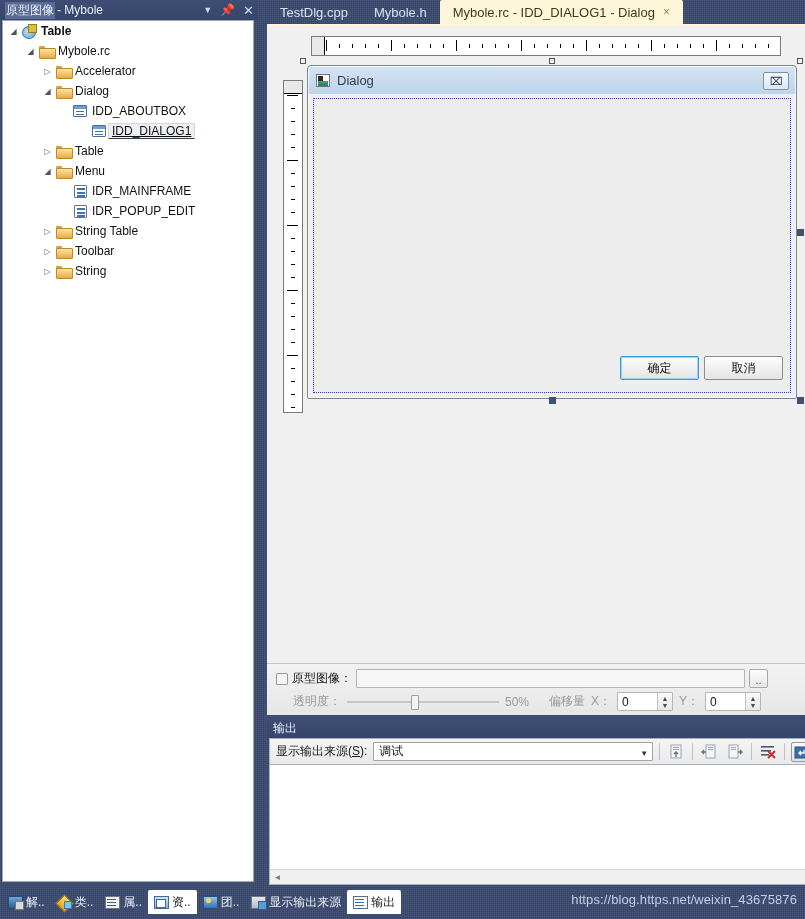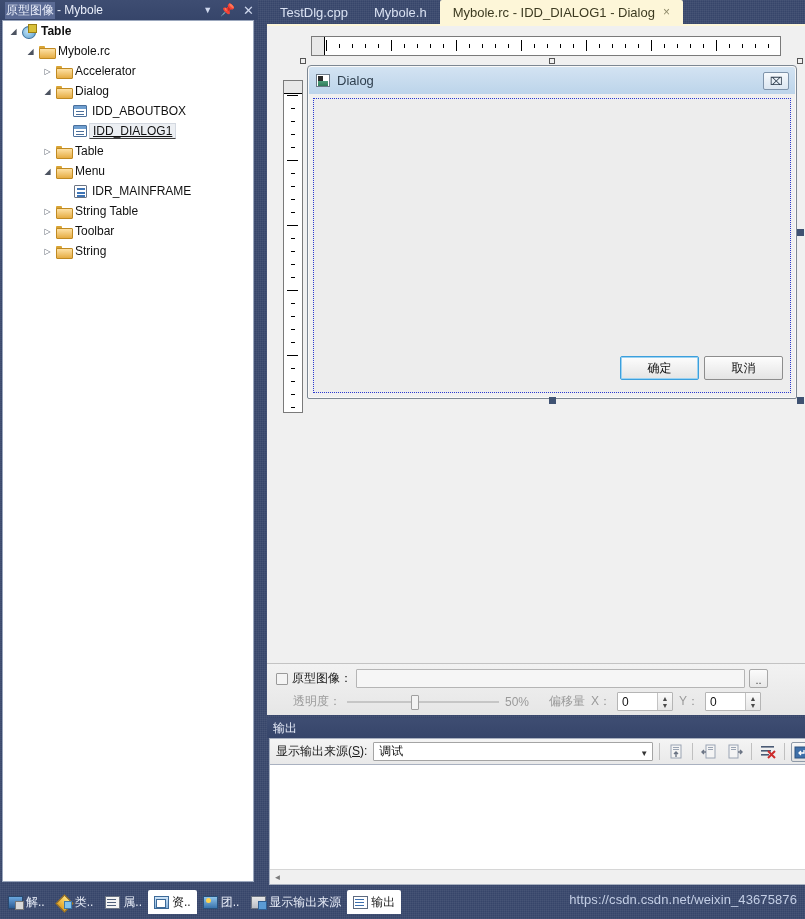--- a/index.html
+++ b/index.html
@@ -449,21 +449,21 @@
           </span>
           <span class="lbl">Dialog</span>
         </div>
         <div class="trow" style="padding-left: 55px;">
           <span class="exp"></span>
           <span class="ic">
             <span class="dlgicon"></span>
           </span>
           <span class="lbl">IDD_ABOUTBOX</span>
         </div>
-        <div class="trow sel" style="padding-left: 55px;">
+        <div class="trow sel" style="padding-left: 74px;">
           <span class="exp"></span>
           <span class="ic">
             <span class="dlgicon"></span>
           </span>
           <span class="lbl">IDD_DIALOG1</span>
         </div>
         <div class="trow" style="padding-left: 38px;">
           <span class="exp">▷</span>
           <span class="ic">
             <span class="folder"></span>
@@ -476,20 +476,27 @@
             <span class="folder"></span>
           </span>
           <span class="lbl">Menu</span>
         </div>
         <div class="trow" style="padding-left: 55px;">
           <span class="exp"></span>
           <span class="ic">
             <span class="menuicon"></span>
           </span>
           <span class="lbl">IDR_MAINFRAME</span>
+        </div>
+        <div class="trow" style="padding-left: 55px;">
+          <span class="exp"></span>
+          <span class="ic">
+            <span class="menuicon"></span>
+          </span>
+          <span class="lbl">IDR_POPUP_EDIT</span>
         </div>
         <div class="trow" style="padding-left: 38px;">
           <span class="exp">▷</span>
           <span class="ic">
             <span class="folder"></span>
           </span>
           <span class="lbl">String Table</span>
         </div>
         <div class="trow" style="padding-left: 38px;">
           <span class="exp">▷</span>
@@ -740,14 +747,14 @@
         <div class="btab">
           <span class="tico tico-code"></span>
           <span>显示输出来源</span>
         </div>
         <div class="btab active">
           <span class="tico tico-out"></span>
           <span>输出</span>
         </div>
       </div>
   </div>
-  <div id="urlstamp">https://csdn.csdn.net/weixin_43675876</div>
+  <div id="urlstamp">https://blog.https.net/weixin_43675876</div>
 </div>
 
 </body></html>

